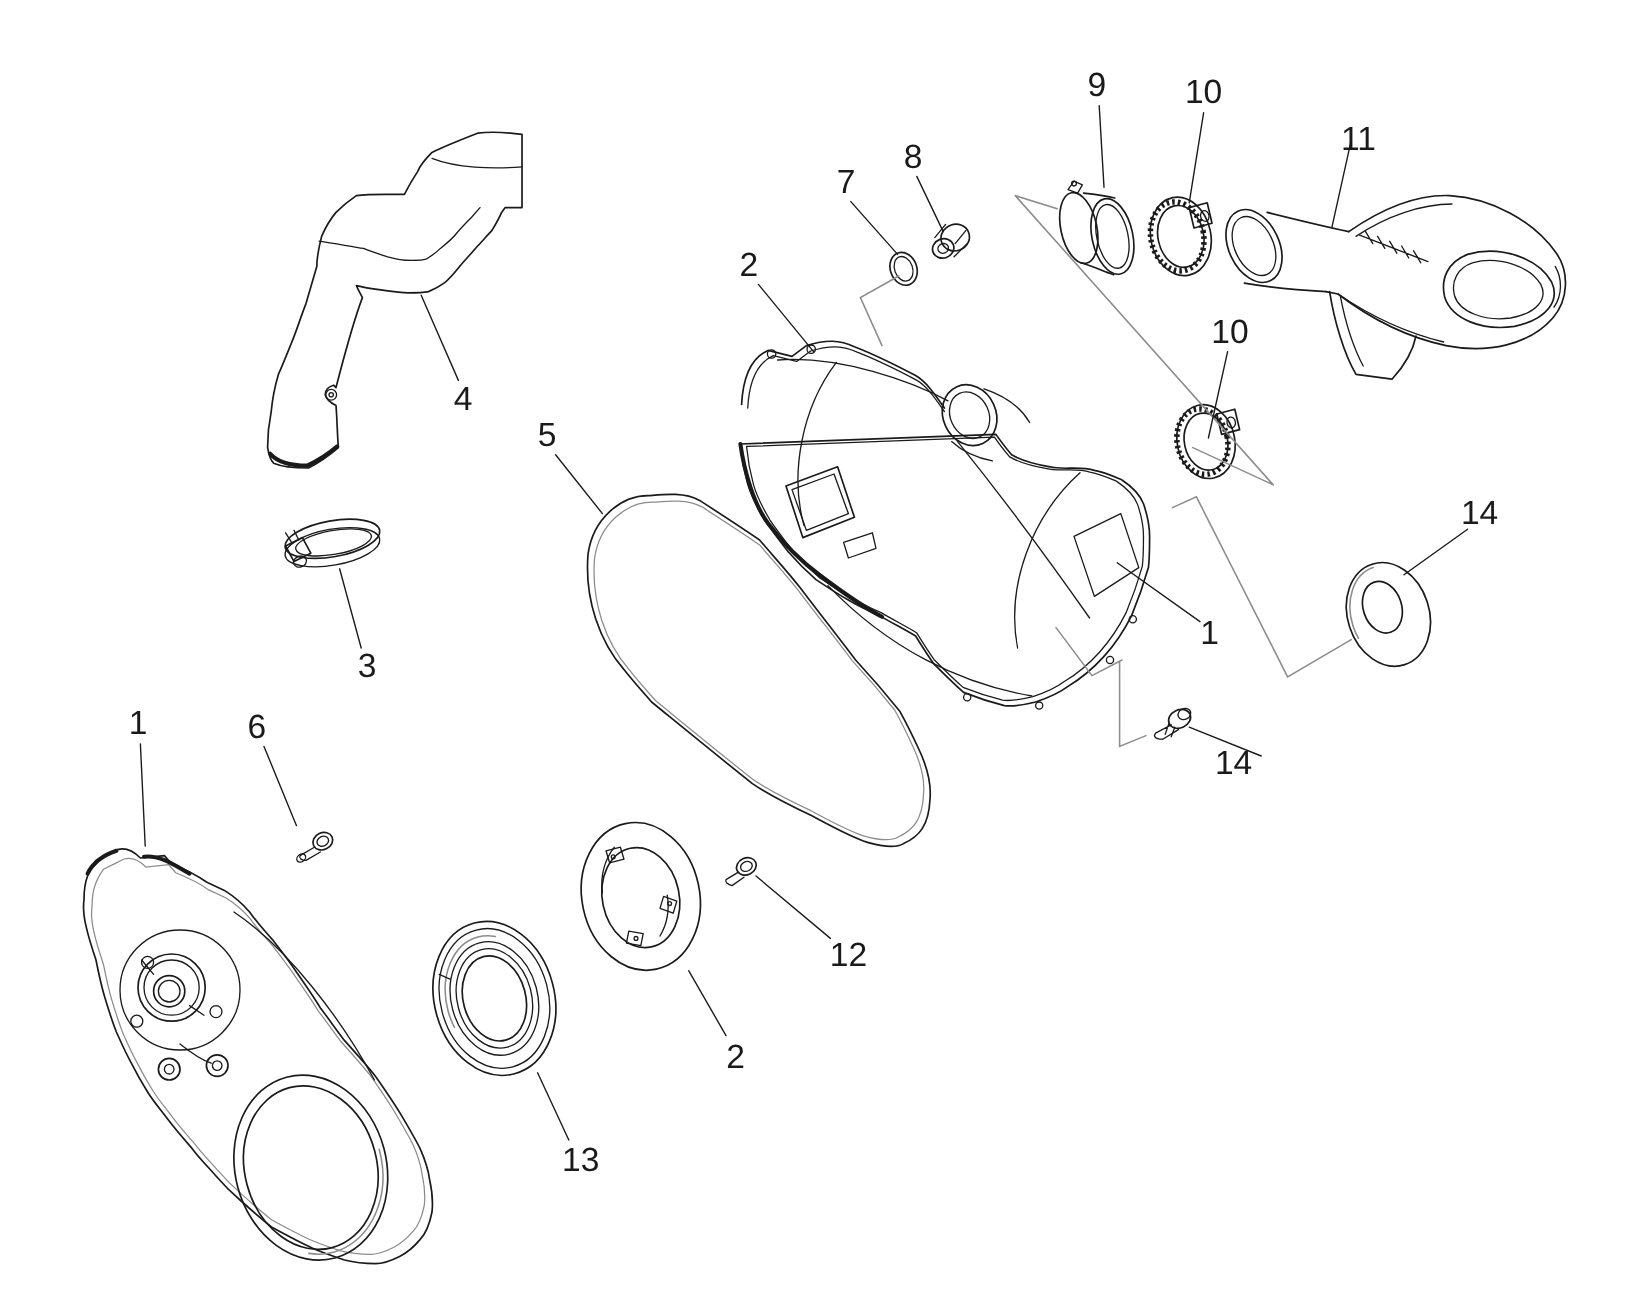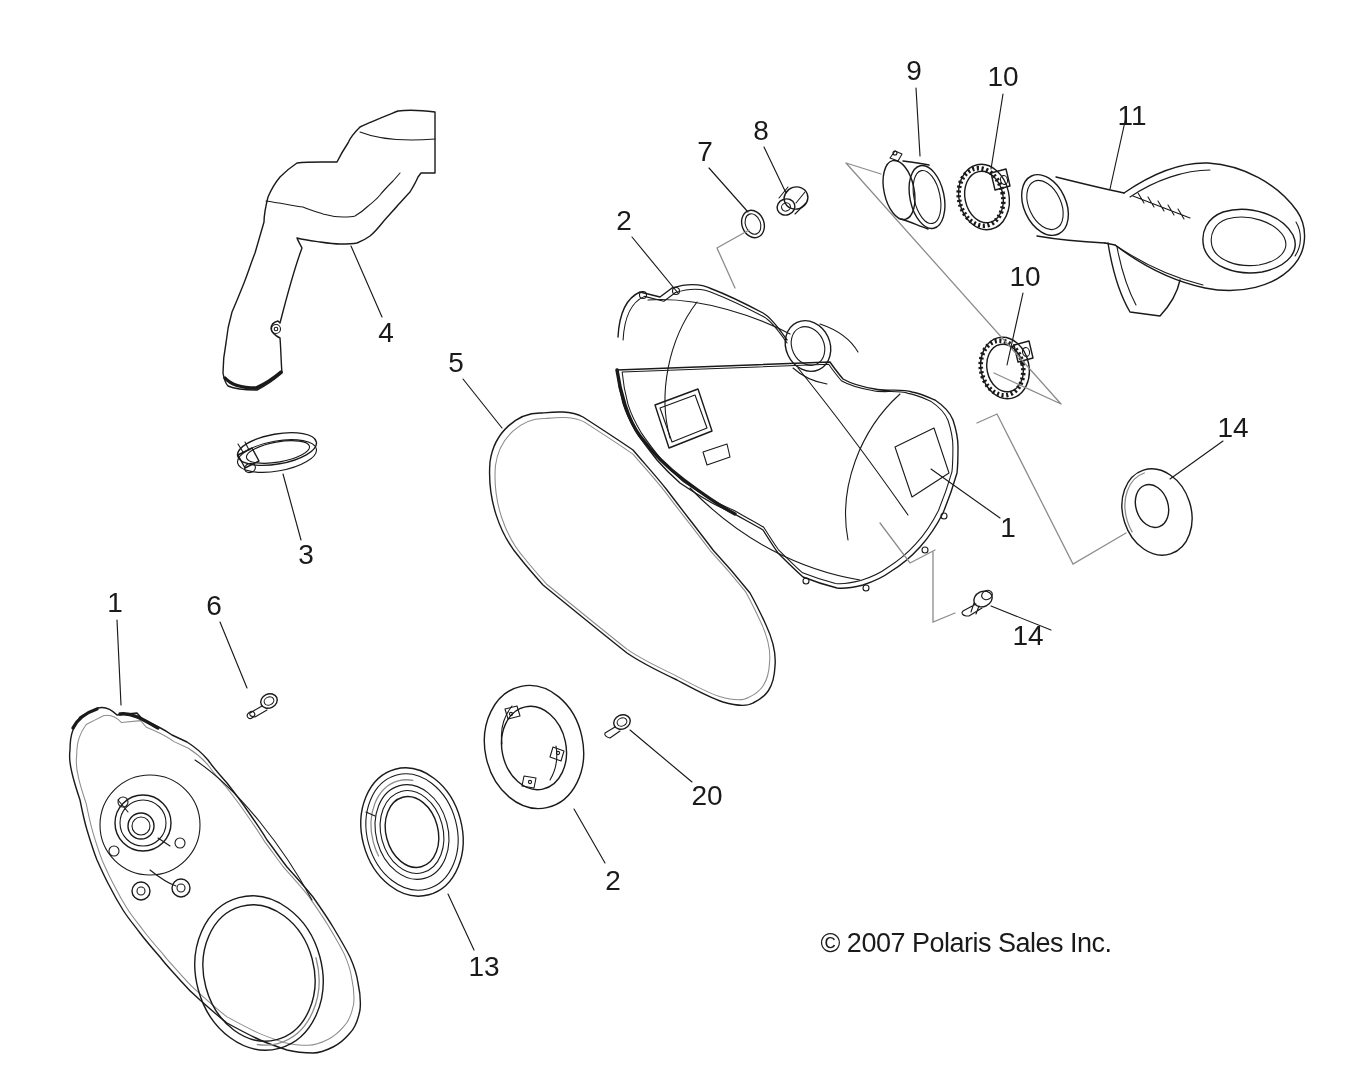--- a/index.html
+++ b/index.html
@@ -239,19 +239,18 @@
 <div class="callout" style="left:214px;top:606px">6</div>
 <div class="callout" style="left:705px;top:152px">7</div>
 <div class="callout" style="left:761px;top:131px">8</div>
 <div class="callout" style="left:914px;top:71px">9</div>
 <div class="callout" style="left:1003px;top:77px">10</div>
 <div class="callout" style="left:1025px;top:277px">10</div>
 <div class="callout" style="left:1132px;top:116px">11</div>
 <div class="callout" style="left:1233px;top:428px">14</div>
 <div class="callout" style="left:1008px;top:528px">1</div>
 <div class="callout" style="left:1028px;top:636px">14</div>
-<div class="callout" style="left:707px;top:796px">20</div>
+<div class="callout" style="left:707px;top:796px">12</div>
 <div class="callout" style="left:613px;top:881px">2</div>
 <div class="callout" style="left:484px;top:967px">13</div>
 
-<div class="copyright" style="left:966px;top:943px">© 2007 Polaris Sales Inc.</div>
 
 </div>
 
 </body></html>

